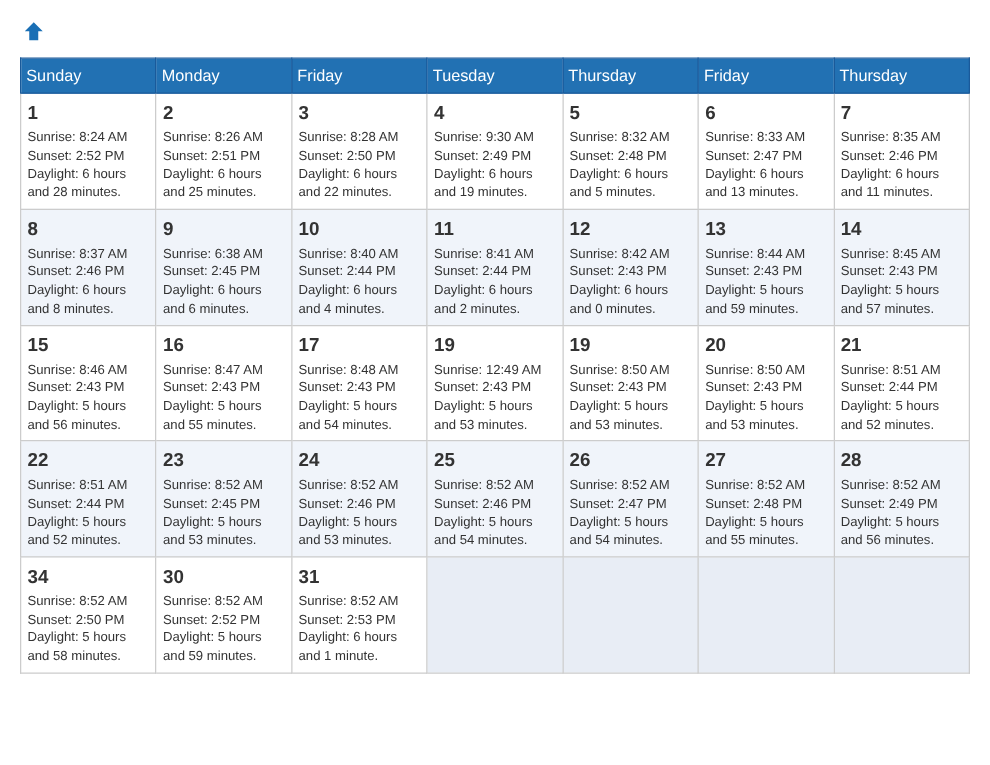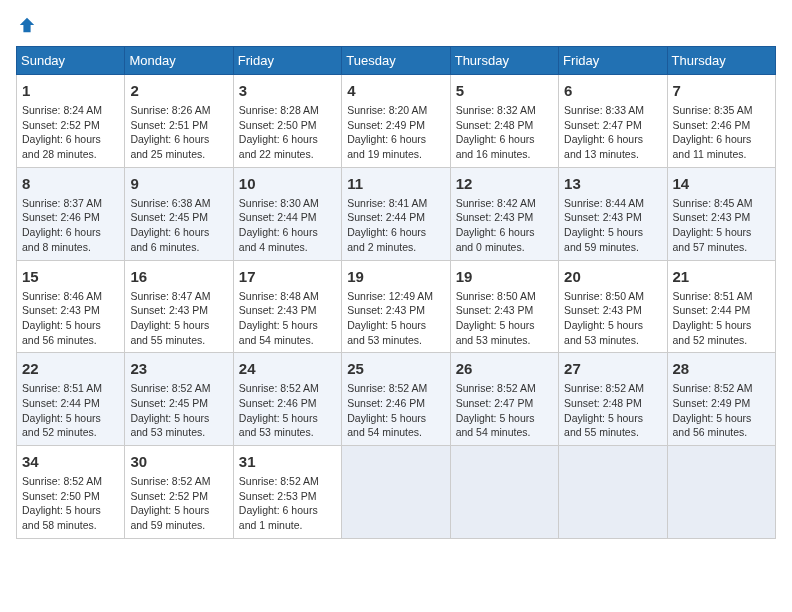--- a/index.html
+++ b/index.html
@@ -113,29 +113,29 @@
         <th>Thursday</th>
         <th>Friday</th>
         <th>Thursday</th>
       </tr>
   </thead>
   <tbody id="calendar-body">
       <tr>
         <td><span class="day-number">1</span><span>Sunrise: 8:24 AM</span><br><span>Sunset: 2:52 PM</span><br><span>Daylight: 6 hours and 28 minutes.</span></td>
         <td><span class="day-number">2</span><span>Sunrise: 8:26 AM</span><br><span>Sunset: 2:51 PM</span><br><span>Daylight: 6 hours and 25 minutes.</span></td>
         <td><span class="day-number">3</span><span>Sunrise: 8:28 AM</span><br><span>Sunset: 2:50 PM</span><br><span>Daylight: 6 hours and 22 minutes.</span></td>
-        <td><span class="day-number">4</span><span>Sunrise: 8:20 AM</span><br><span>Sunset: 2:49 PM</span><br><span>Daylight: 6 hours and 19 minutes.</span></td>
-        <td><span class="day-number">5</span><span>Sunrise: 8:32 AM</span><br><span>Sunset: 2:48 PM</span><br><span>Daylight: 6 hours and 16 minutes.</span></td>
+        <td><span class="day-number">4</span><span>Sunrise: 9:30 AM</span><br><span>Sunset: 2:49 PM</span><br><span>Daylight: 6 hours and 19 minutes.</span></td>
+        <td><span class="day-number">5</span><span>Sunrise: 8:32 AM</span><br><span>Sunset: 2:48 PM</span><br><span>Daylight: 6 hours and 5 minutes.</span></td>
         <td><span class="day-number">6</span><span>Sunrise: 8:33 AM</span><br><span>Sunset: 2:47 PM</span><br><span>Daylight: 6 hours and 13 minutes.</span></td>
         <td><span class="day-number">7</span><span>Sunrise: 8:35 AM</span><br><span>Sunset: 2:46 PM</span><br><span>Daylight: 6 hours and 11 minutes.</span></td>
       </tr>
       <tr>
         <td><span class="day-number">8</span><span>Sunrise: 8:37 AM</span><br><span>Sunset: 2:46 PM</span><br><span>Daylight: 6 hours and 8 minutes.</span></td>
         <td><span class="day-number">9</span><span>Sunrise: 6:38 AM</span><br><span>Sunset: 2:45 PM</span><br><span>Daylight: 6 hours and 6 minutes.</span></td>
-        <td><span class="day-number">10</span><span>Sunrise: 8:30 AM</span><br><span>Sunset: 2:44 PM</span><br><span>Daylight: 6 hours and 4 minutes.</span></td>
+        <td><span class="day-number">10</span><span>Sunrise: 8:40 AM</span><br><span>Sunset: 2:44 PM</span><br><span>Daylight: 6 hours and 4 minutes.</span></td>
         <td><span class="day-number">11</span><span>Sunrise: 8:41 AM</span><br><span>Sunset: 2:44 PM</span><br><span>Daylight: 6 hours and 2 minutes.</span></td>
         <td><span class="day-number">12</span><span>Sunrise: 8:42 AM</span><br><span>Sunset: 2:43 PM</span><br><span>Daylight: 6 hours and 0 minutes.</span></td>
         <td><span class="day-number">13</span><span>Sunrise: 8:44 AM</span><br><span>Sunset: 2:43 PM</span><br><span>Daylight: 5 hours and 59 minutes.</span></td>
         <td><span class="day-number">14</span><span>Sunrise: 8:45 AM</span><br><span>Sunset: 2:43 PM</span><br><span>Daylight: 5 hours and 57 minutes.</span></td>
       </tr>
       <tr>
         <td><span class="day-number">15</span><span>Sunrise: 8:46 AM</span><br><span>Sunset: 2:43 PM</span><br><span>Daylight: 5 hours and 56 minutes.</span></td>
         <td><span class="day-number">16</span><span>Sunrise: 8:47 AM</span><br><span>Sunset: 2:43 PM</span><br><span>Daylight: 5 hours and 55 minutes.</span></td>
         <td><span class="day-number">17</span><span>Sunrise: 8:48 AM</span><br><span>Sunset: 2:43 PM</span><br><span>Daylight: 5 hours and 54 minutes.</span></td>
         <td><span class="day-number">19</span><span>Sunrise: 12:49 AM</span><br><span>Sunset: 2:43 PM</span><br><span>Daylight: 5 hours and 53 minutes.</span></td>

